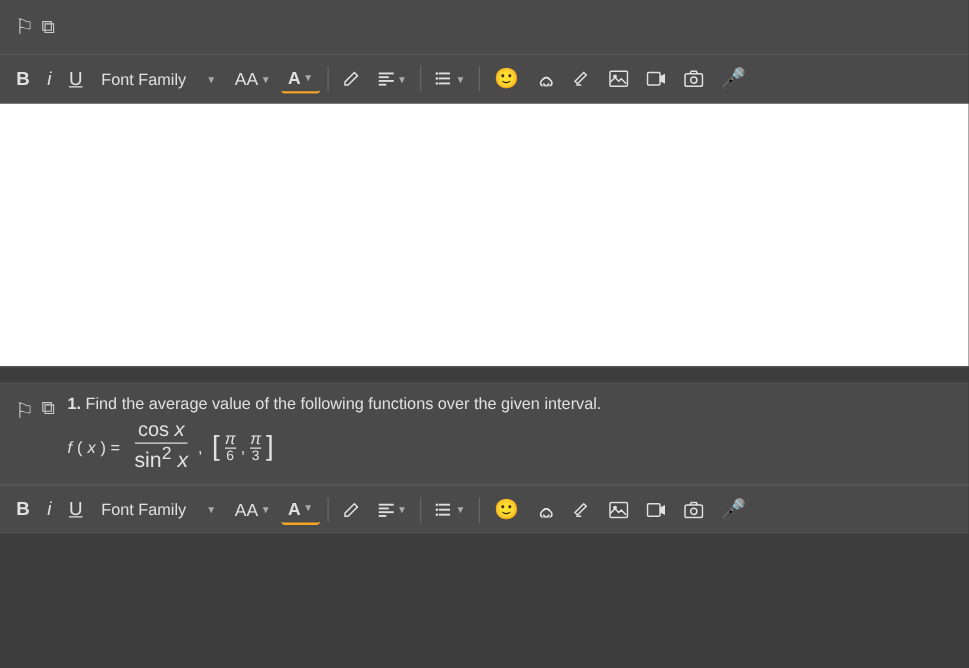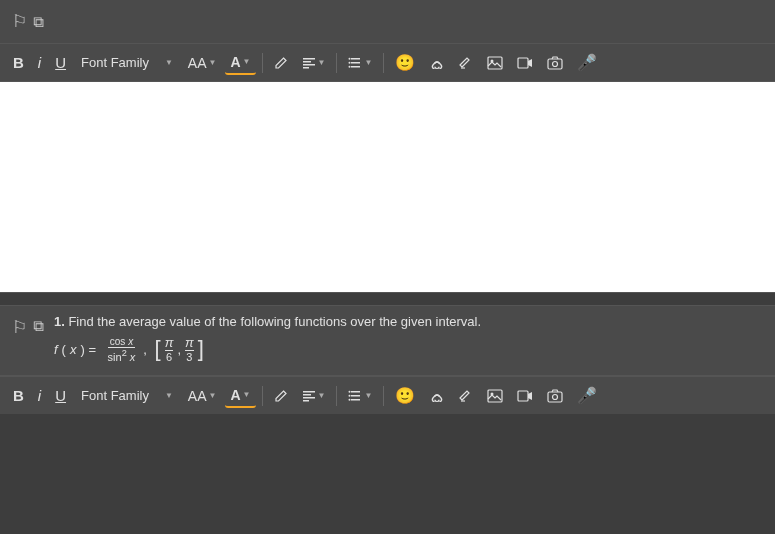--- a/index.html
+++ b/index.html
@@ -118,26 +118,26 @@
       display: inline-flex;
       flex-direction: column;
       align-items: center;
       vertical-align: middle;
       margin: 0 2px;
     }
 
     .math-fraction .numerator {
       border-bottom: 1px solid #e0e0e0;
       padding: 0 2px;
-      font-size: 10px;
+      font-size: 16px;
     }
 
     .math-fraction .denominator {
       padding: 0 2px;
-      font-size: 11px;
+      font-size: 17px;
     }
 
     .bracket-inner {
       font-size: 13px;
       color: #e0e0e0;
       display: flex;
       align-items: center;
       gap: 4px;
     }
 

